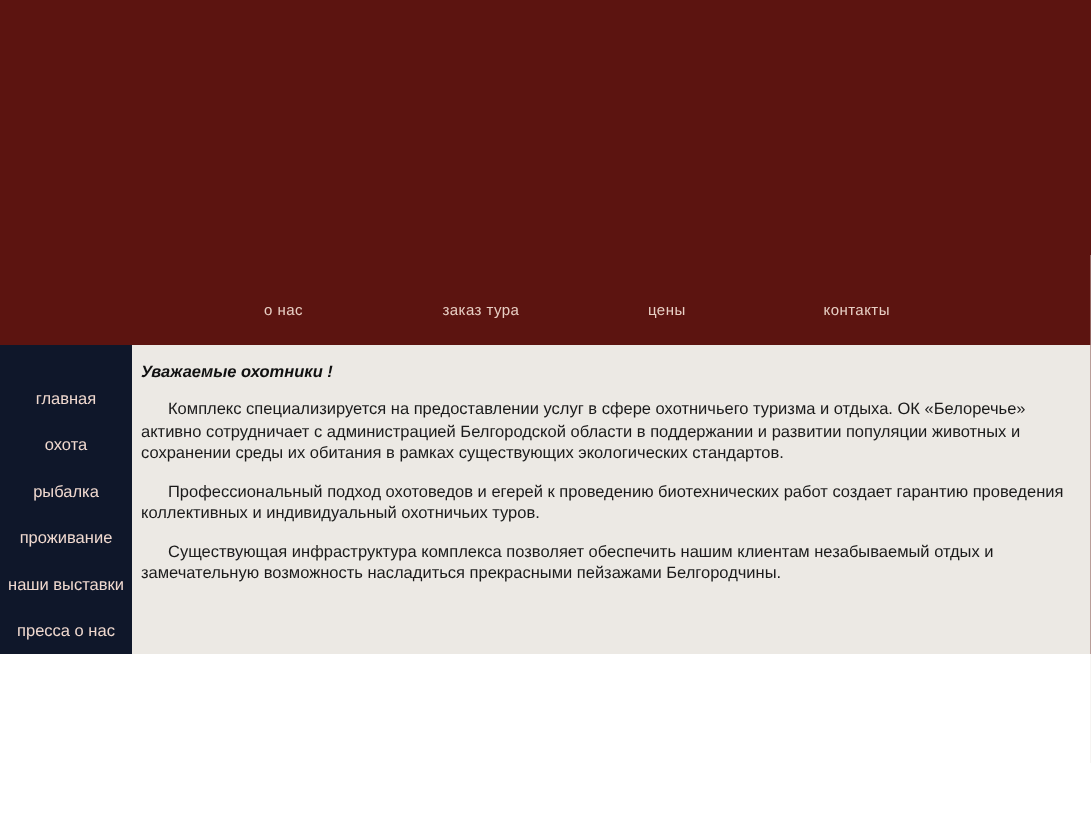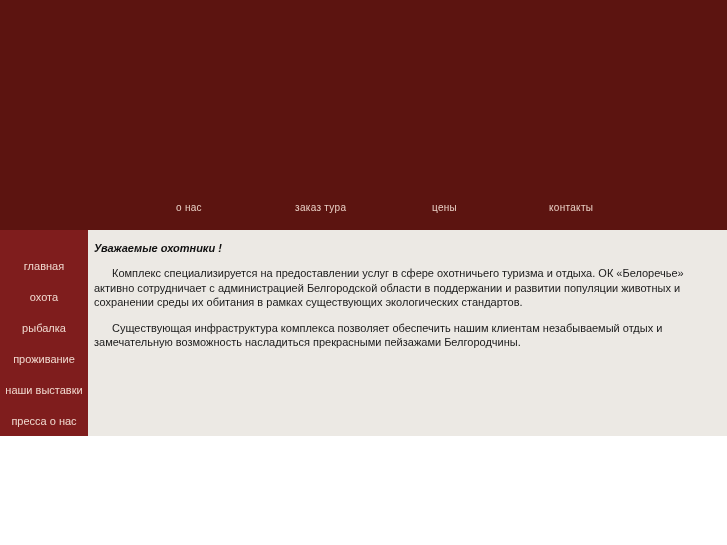--- a/index.html
+++ b/index.html
@@ -53,21 +53,21 @@
   .tn2 { left: 432px; }
   .tn3 { left: 549px; }
 
   
   .sidebar {
     position: absolute;
     left: 0;
     top: 230px;
     width: 88px;
     height: 315px;
-    background: #7f1d1d;
+    background: #0f172a;
     padding-top: 30px;
     box-sizing: border-box;
   }
   .side-item {
     display: block;
     width: 88px;
     text-align: center;
     color: #f0d9cf;
     font-size: 11px;
     line-height: 13px;
@@ -127,16 +127,17 @@
     <a class="side-item" href="#">рыбалка</a>
     <a class="side-item" href="#">проживание</a>
     <a class="side-item" href="#">наши выставки</a>
     <a class="side-item" href="#">пресса о нас</a>
     <a class="side-item" href="#">полезная информация</a>
   </div>
 
   <div class="content">
     <div class="content-title">Уважаемые охотники !</div>
     <p>Комплекс специализируется на предоставлении услуг в сфере охотничьего туризма и отдыха. ОК «Белоречье» активно сотрудничает с администрацией Белгородской области в поддержании и развитии популяции животных и сохранении среды их обитания в рамках существующих экологических стандартов.</p>
+    <p>Профессиональный подход охотоведов и егерей к проведению биотехнических работ создает гарантию проведения коллективных и индивидуальный охотничьих туров.</p>
     <p>Существующая инфраструктура комплекса позволяет обеспечить нашим клиентам незабываемый отдых и замечательную возможность насладиться прекрасными пейзажами Белгородчины.</p>
   </div>
 
 </div>
 
 </body></html>

